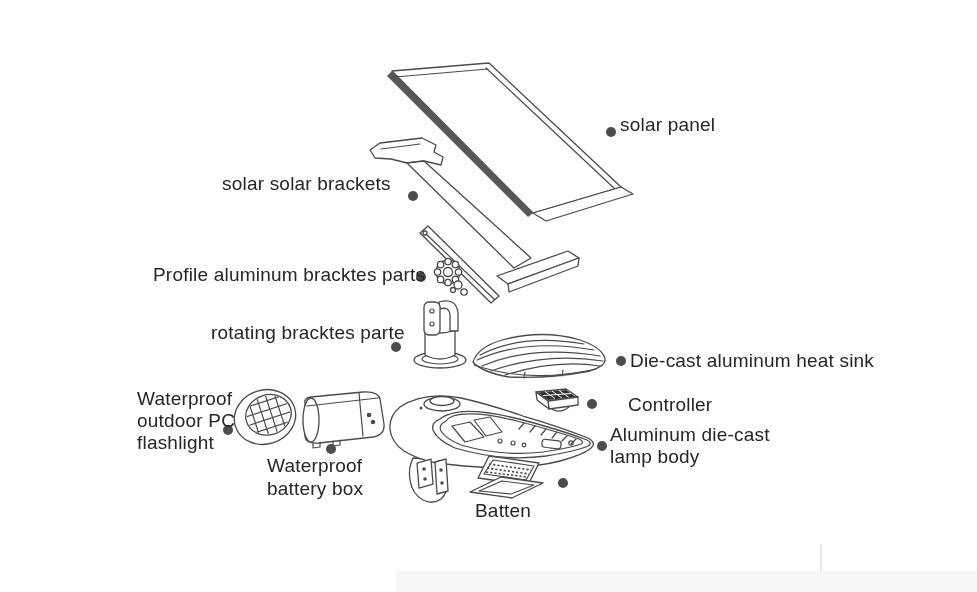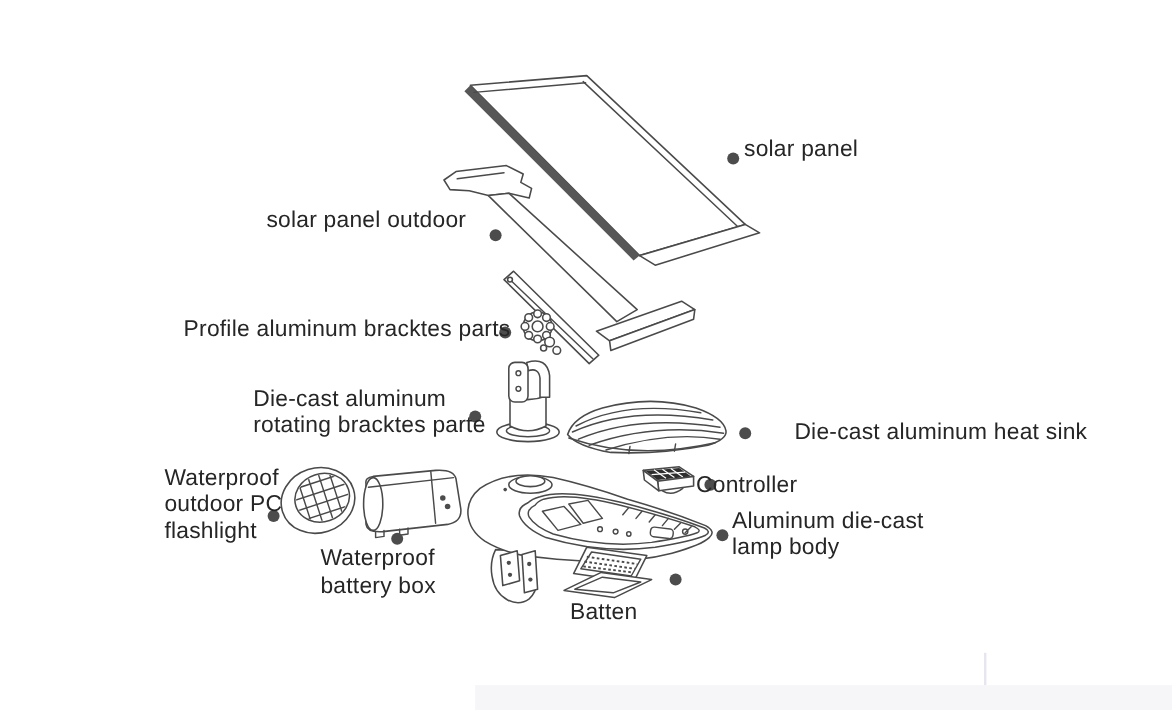--- a/index.html
+++ b/index.html
@@ -199,33 +199,32 @@
   <span class="dot" style="left:616px;top:356px"></span>
   <span class="dot" style="left:223px;top:425px"></span>
   <span class="dot" style="left:326px;top:444px"></span>
   <span class="dot" style="left:587px;top:399px"></span>
   <span class="dot" style="left:597px;top:441px"></span>
   <span class="dot" style="left:558px;top:478px"></span>
 
   <div class="label" style="left:620px;top:113px">solar panel</div>
 
   <div class="label" style="left:222px;top:172px">
-    <div>solar panel outdoor</div>
+    <div>solar solar brackets</div>
   </div>
 
   <div class="label" style="left:153px;top:263px">Profile aluminum bracktes parts</div>
 
   <div class="label lh22" style="left:211px;top:322px">
-    <div>Die-cast aluminum</div>
     <div>rotating bracktes parte</div>
   </div>
 
-  <div class="label" style="left:662px;top:349px">Die-cast aluminum heat sink</div>
-
-  <div class="label" style="left:580px;top:393px">Controller</div>
+  <div class="label" style="left:630px;top:349px">Die-cast aluminum heat sink</div>
+
+  <div class="label" style="left:628px;top:393px">Controller</div>
 
   <div class="label lh22" style="left:137px;top:388px">
     <div>Waterproof</div>
     <div>outdoor PC</div>
     <div>flashlight</div>
   </div>
 
   <div class="label" style="left:267px;top:454px">
     <div>Waterproof</div>
     <div>battery box</div>

